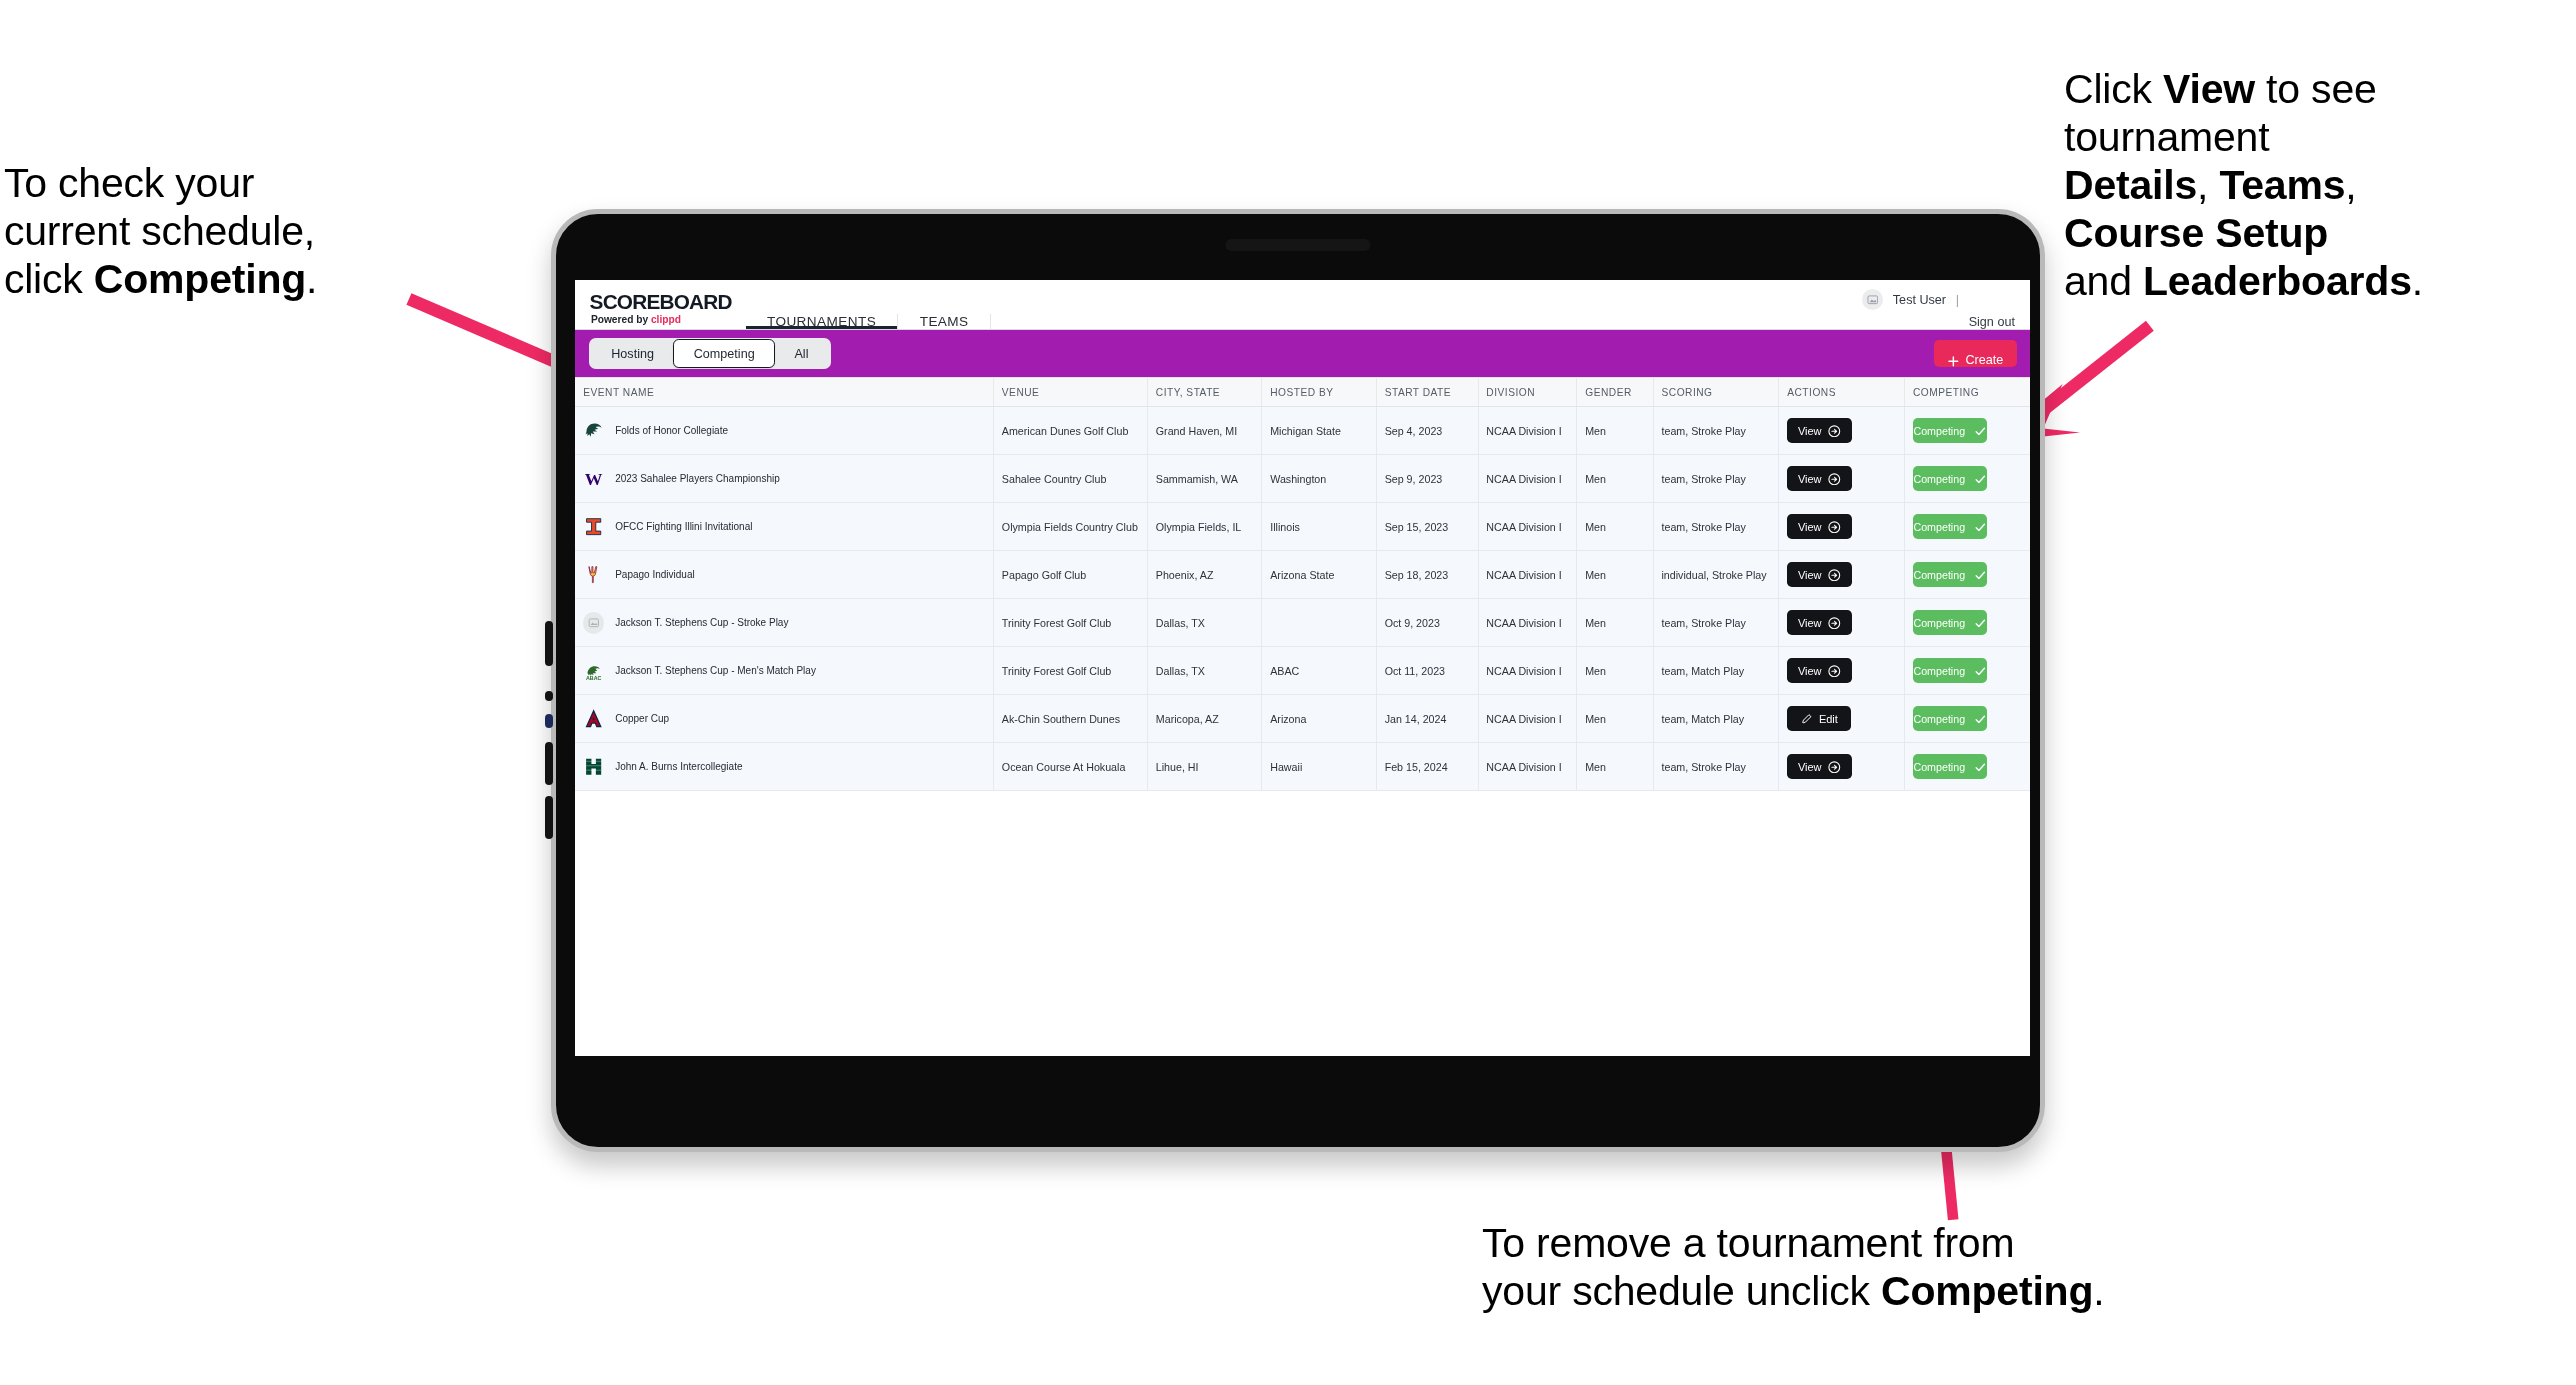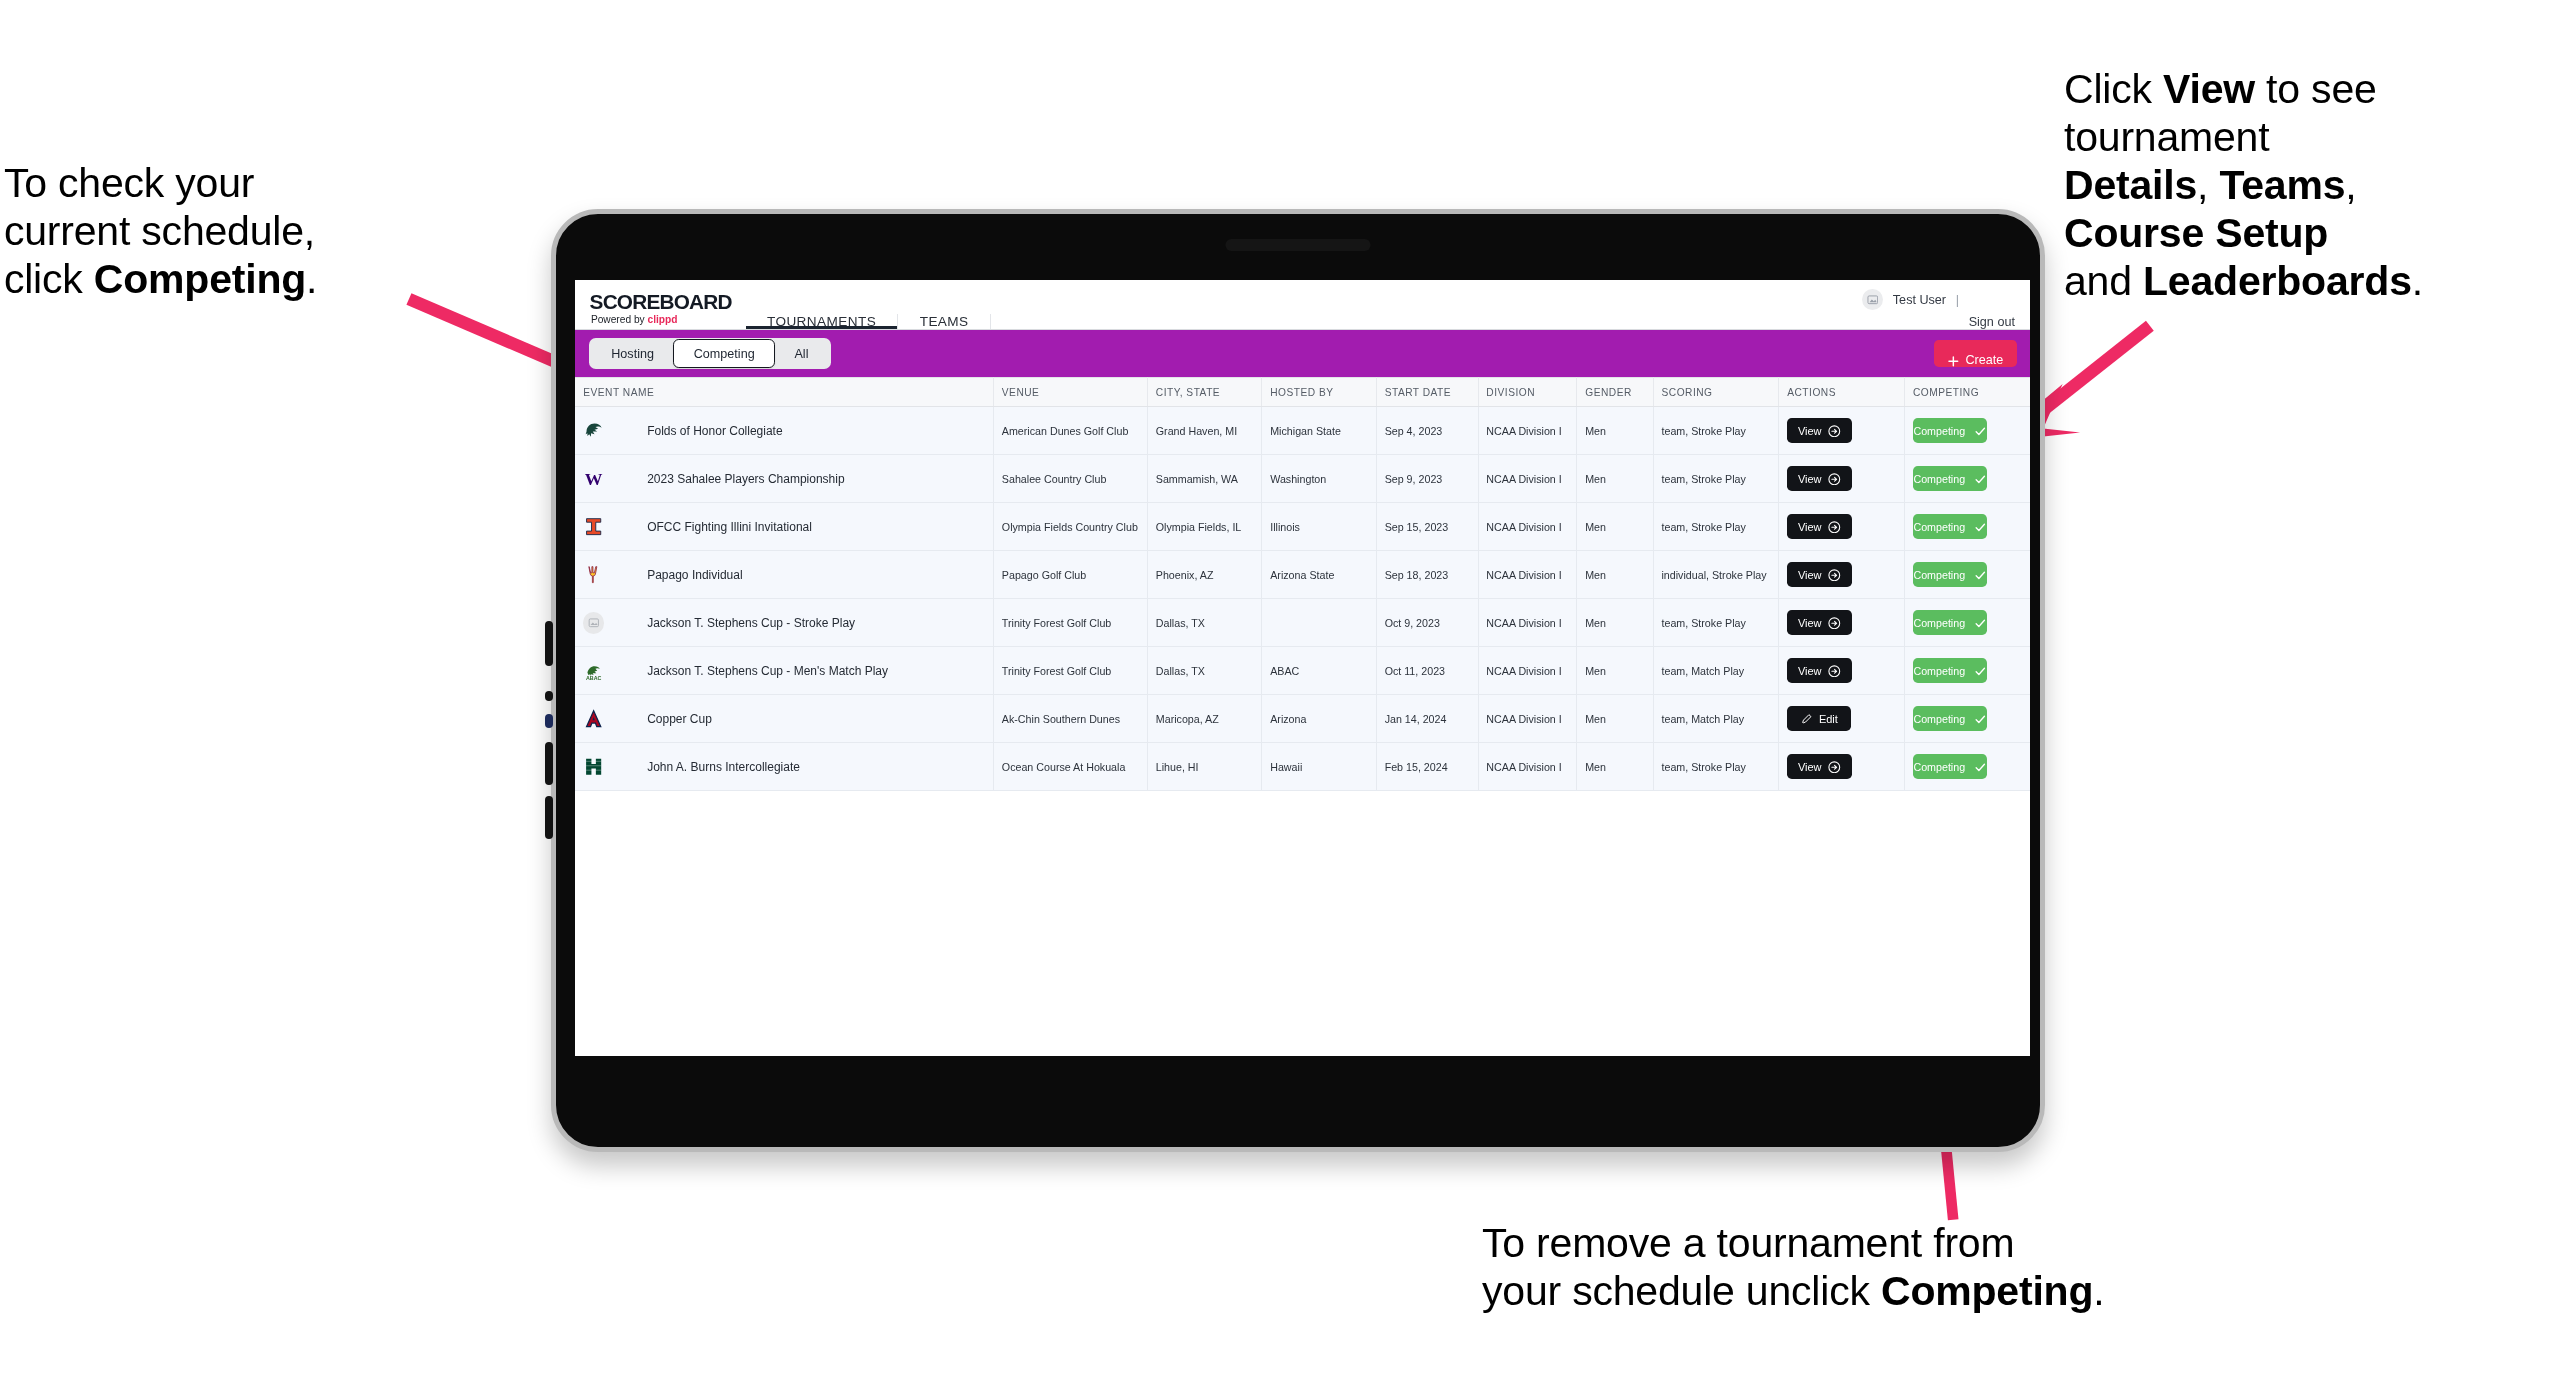--- a/index.html
+++ b/index.html
@@ -183,21 +183,21 @@
   .c-score  { width: 89px; }
   .c-act    { width: 89px; }
   .c-comp   { width: 89px; }
 
   .event-cell { display: flex; align-items: center; gap: 10.7px; }
   .logo { width: 21.3px; height: 21.3px; flex: 0 0 21.3px; display:block; }
   .logo-ph {
     width: 21.3px; height: 21.3px; border-radius: 50%;
     background: #e7e8ea; display:flex; align-items:center; justify-content:center;
   }
-  .event-name { font-size: 12px; color: #252b34; margin-left: 32px; }
+  .event-name { font-size: 10px; color: #252b34; }
 
   .act-btn {
     display: inline-flex; align-items: center; justify-content: center;
     gap: 6.8px;
     background: #121418; color: #ffffff;
     border: none; border-radius: 4.8px;
     height: 25px; min-width: 64px; padding: 0 10.7px;
     font-size: 11px; font-family: inherit; cursor: pointer;
   }
   .comp-btn {
@@ -248,21 +248,21 @@
     <div class="tab-btn" id="btn-b"></div>
     <div class="tab-btn" id="btn-c"></div>
     <div class="tab-btn" id="btn-d"></div>
     <div class="tab-btn" id="btn-e"></div>
 
     <div id="tablet-inner">
 
       <div id="app-header">
         <div id="brand">
           <div id="brand-title">SCOREBOARD</div>
-          <div id="brand-sub"><span style="color:#20242b;font-weight:400;">Powered by </span><span>clippd</span></div>
+          <div id="brand-sub"><span style="color:#20242b;font-weight:700;">Powered by </span><span>clippd</span></div>
         </div>
         <div class="navtab active">TOURNAMENTS</div>
         <div class="navtab">TEAMS</div>
         <div id="header-spacer"></div>
         <div id="user-area">
           <span id="avatar">
             <svg width="11.6" height="11.6" viewBox="0 0 12 12">
                 <rect x="1" y="2" width="10" height="8" rx="1.2" fill="none" stroke="#9aa0aa" stroke-width="1"></rect>
                 <path d="M2.6 8.6 L5 5.6 L7 7.6 L8.6 6 L10 8.6 Z" fill="#9aa0aa"></path>
               </svg>

